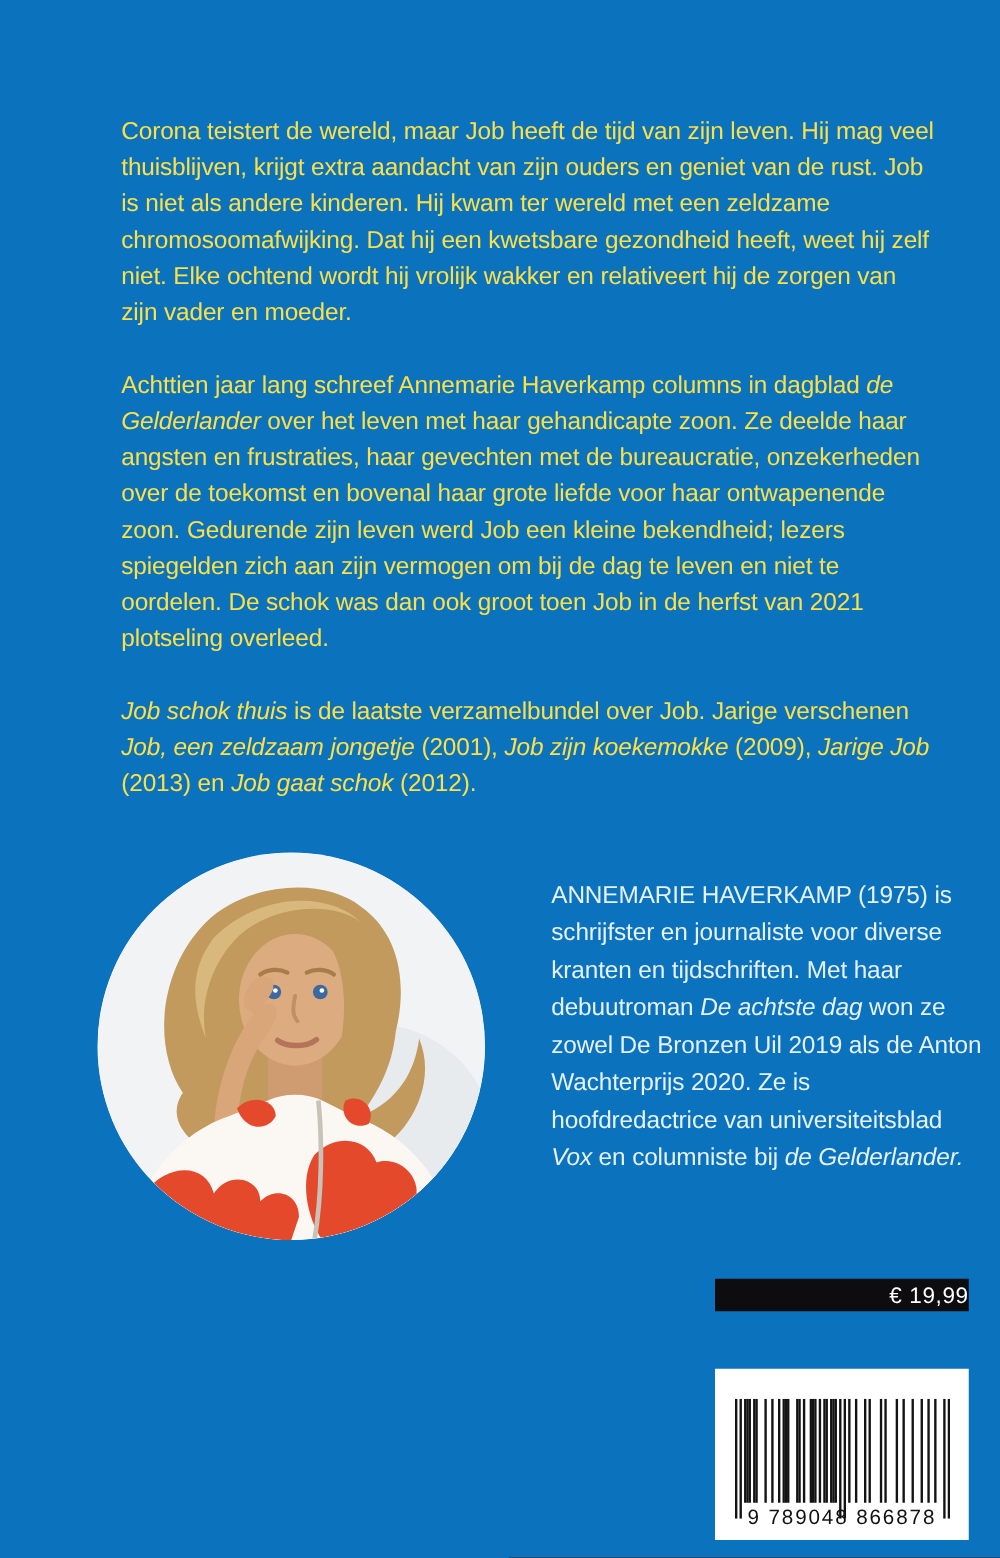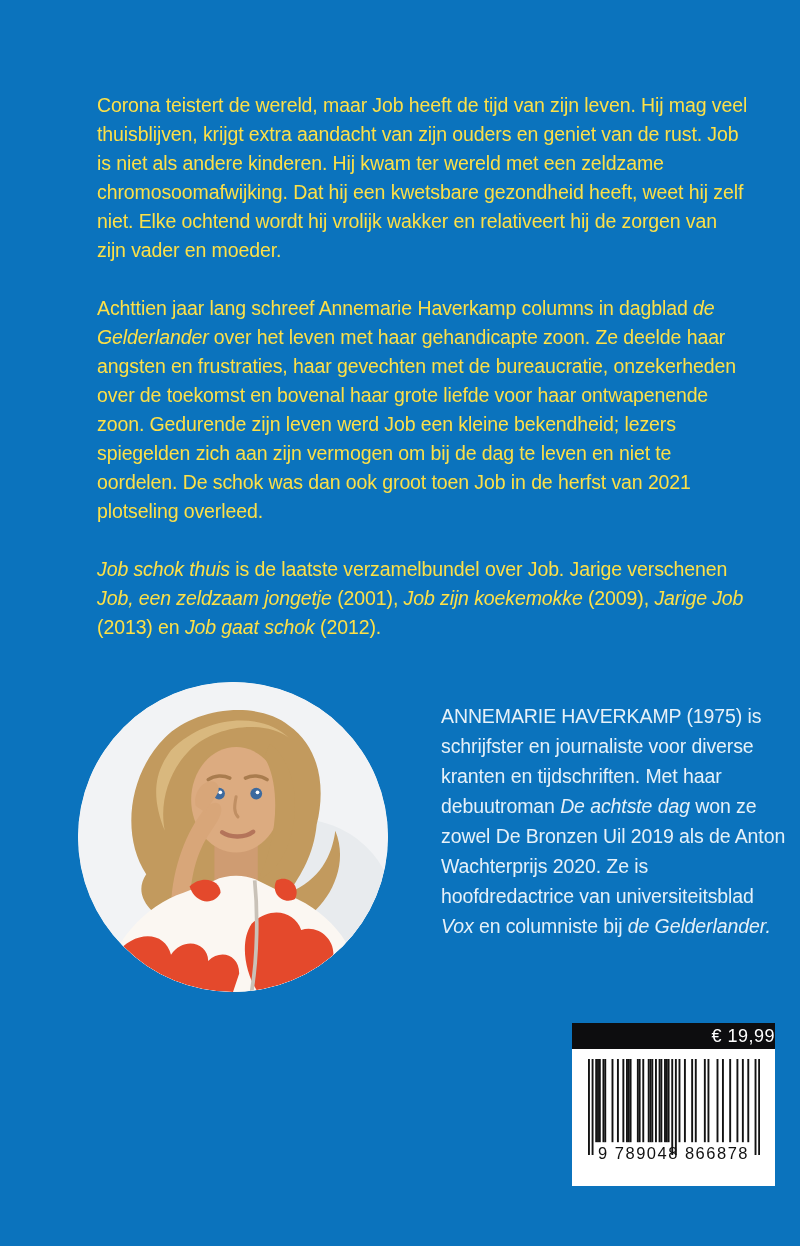--- a/index.html
+++ b/index.html
@@ -33,21 +33,21 @@
     margin-left:36px;
   }
   
   .price-label{position:absolute;left:572px;top:1023px;width:203px;}
   .price-band{
     height:26px;background:#0d0d0f;color:#ffffff;
     text-align:right;font-size:18px;line-height:26px;letter-spacing:0.5px;
   }
   .barcode-box{
     background:#ffffff;height:137px;box-sizing:border-box;
-    padding-top:10px;text-align:center;
+    padding-top:24px;text-align:center;margin-top:46px;
   }
   #barcode-svg{width:172px;height:96px;}
   #barcode-svg rect{fill:#131313;}
   .isbn{
     margin-top:-15px;
     color:#111;font-size:16.5px;letter-spacing:1.5px;
     font-family:"Liberation Sans", sans-serif;
   }
   
   .footer{

